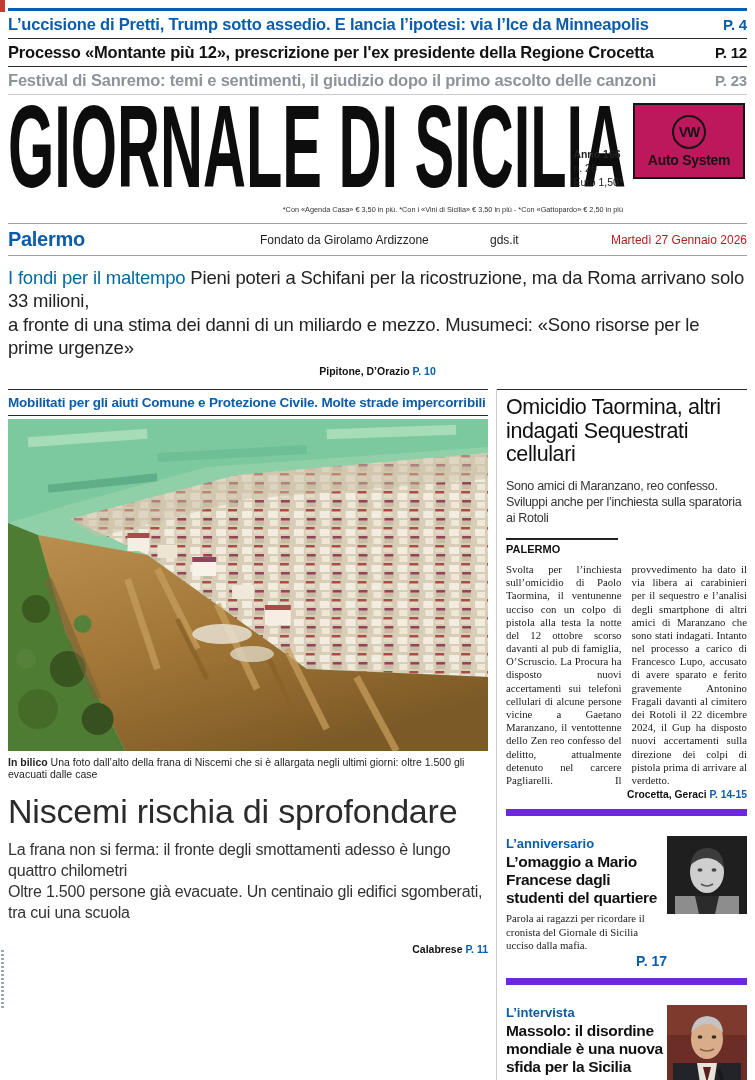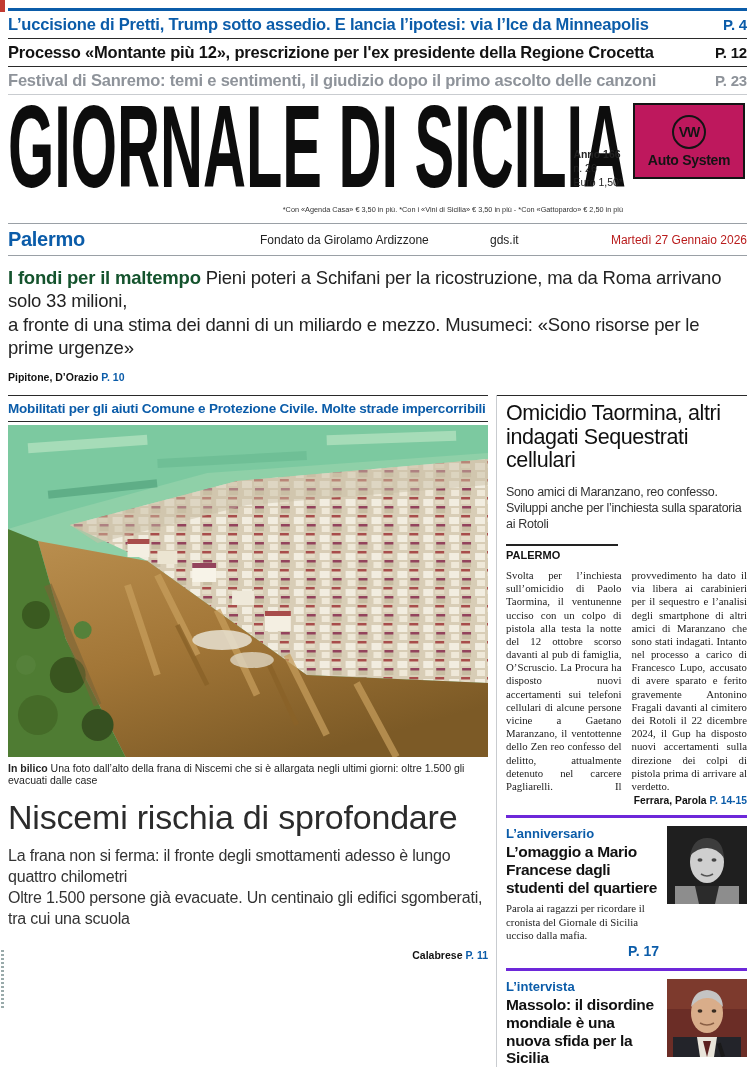--- a/index.html
+++ b/index.html
@@ -39,22 +39,22 @@
               display:flex; align-items:center; }
   .city { color:#0b5ca9; font-size:20px; font-weight:bold; letter-spacing:-0.3px; }
   .founded { position:absolute; left:252px; font-size:12px; color:#222; }
   .site { position:absolute; left:482px; font-size:12px; color:#222; }
   .date { position:absolute; right:0; font-size:12px; color:#b91c1c; }
 
   
   .lead { margin-top:10px; }
   .lead h1 { font-size:41px; font-weight:800; letter-spacing:-0.8px; color:#101010; line-height:1.02; }
   .lead .deck { margin-top:10px; font-size:18.5px; line-height:1.26; color:#232323; letter-spacing:-0.2px; }
-  .lead .kicker { color:#14532d; font-weight:bold; }
-  .lead .byline { margin-top:12px; text-align:left; font-size:10.5px; font-weight:bold; color:#111; }
+  .lead .kicker { color:#0369a1; font-weight:normal; }
+  .lead .byline { margin-top:6px; text-align:center; font-size:10.5px; font-weight:bold; color:#111; }
   .pageref { color:#0b5ca9; font-weight:bold; }
 
   
   .cols { display:flex; margin-top:12px; }
   .col-left { width:489px; padding-right:8px; border-right:1px solid #c9ccd0; }
   .col-right { flex:1; padding-left:9px; border-top:1px solid #2a2a2a; padding-top:6px; }
 
   .kicker-bar { border-top:1px solid #2a2a2a; border-bottom:1px solid #2a2a2a;
                 padding:5px 0 5px; color:#0b5ca9; font-weight:bold; font-size:13.5px; letter-spacing:-0.2px; }
   .photo { margin-top:3px; height:332px; }
@@ -67,21 +67,21 @@
 
   .col-right h3 { font-size:21.5px; font-weight:400; line-height:1.1; letter-spacing:-0.4px; color:#101010; }
   .standfirst { margin-top:11px; font-size:12.5px; line-height:1.28; color:#333; letter-spacing:-0.3px; }
   .palermo { margin-top:12px; border-top:2px solid #222; width:112px; padding-top:3px;
              font-size:11px; font-weight:bold; color:#111; }
   .story-body { margin-top:8px; column-count:2; column-gap:10px;
                 font-family:"Liberation Serif", serif; font-size:10.8px; line-height:1.22;
                 text-align:justify; color:#1c1c1c; }
   .story-byline { text-align:right; font-size:10.3px; font-weight:bold; color:#111; margin-top:2px; }
 
-  .teaser { border-top:3px solid #6d28d9; margin-top:9px; padding-top:8px; display:flex; gap:8px; }
+  .teaser { border-top:7px solid #6d28d9; margin-top:9px; padding-top:20px; display:flex; }
   .teaser-text { flex:1; }
   .t-label { color:#0b5ca9; font-weight:bold; font-size:13px; }
   .t-title { font-weight:bold; font-size:15.5px; line-height:1.15; letter-spacing:-0.3px; margin-top:2px; color:#111; }
   .t-body { margin-top:6px; font-family:"Liberation Serif", serif; font-size:10.8px; line-height:1.22; color:#222; }
   .t-byline { text-align:right; font-size:14px; font-weight:bold; color:#111; margin-top:1px; }
   .t-photo { width:80px; height:78px; flex:0 0 auto; }
   .t-photo svg { display:block; width:100%; height:100%; }
   .print-code { position:absolute; left:1px; top:950px; width:3px; height:58px;
                 background:repeating-linear-gradient(to bottom,#9aa 0 2px,transparent 2px 4px); }
 </style>
@@ -215,21 +215,21 @@
         <span class="pageref">P. 11</span>
       </div>
     </div>
 
     <div class="col-right">
       <h3>Omicidio Taormina, altri indagati Sequestrati cellulari</h3>
       <div class="standfirst">Sono amici di Maranzano, reo confesso. Sviluppi anche per l’inchiesta sulla sparatoria ai Rotoli</div>
       <div class="palermo">PALERMO</div>
       <div class="story-body">Svolta per l’inchiesta sull’omicidio di Paolo Taormina, il ventunenne ucciso con un colpo di pistola alla testa la notte del 12 ottobre scorso davanti al pub di famiglia, O’Scruscio. La Procura ha disposto nuovi accertamenti sui telefoni cellulari di alcune persone vicine a Gaetano Maranzano, il ventottenne dello Zen reo confesso del delitto, attualmente detenuto nel carcere Pagliarelli. Il provvedimento ha dato il via libera ai carabinieri per il sequestro e l’analisi degli smartphone di altri amici di Maranzano che sono stati indagati. Intanto nel processo a carico di Francesco Lupo, accusato di avere sparato e ferito gravemente Antonino Fragali davanti al cimitero dei Rotoli il 22 dicembre 2024, il Gup ha disposto nuovi accertamenti sulla direzione dei colpi di pistola prima di arrivare al verdetto.</div>
       <div class="story-byline">
-        <span>Ferrara, Parola</span>
+        <span>Crocetta, Geraci</span>
         <span class="pageref">P. 14-15</span>
       </div>
 
       <div class="teaser">
         <div class="teaser-text">
           <div class="t-label">L’anniversario</div>
           <div class="t-title">L’omaggio a Mario Francese dagli studenti del quartiere</div>
           <div class="t-body">Parola ai ragazzi per ricordare il cronista del Giornale di Sicilia ucciso dalla mafia.</div>
           <div class="t-byline">
             <span class="pageref">P. 17</span>

